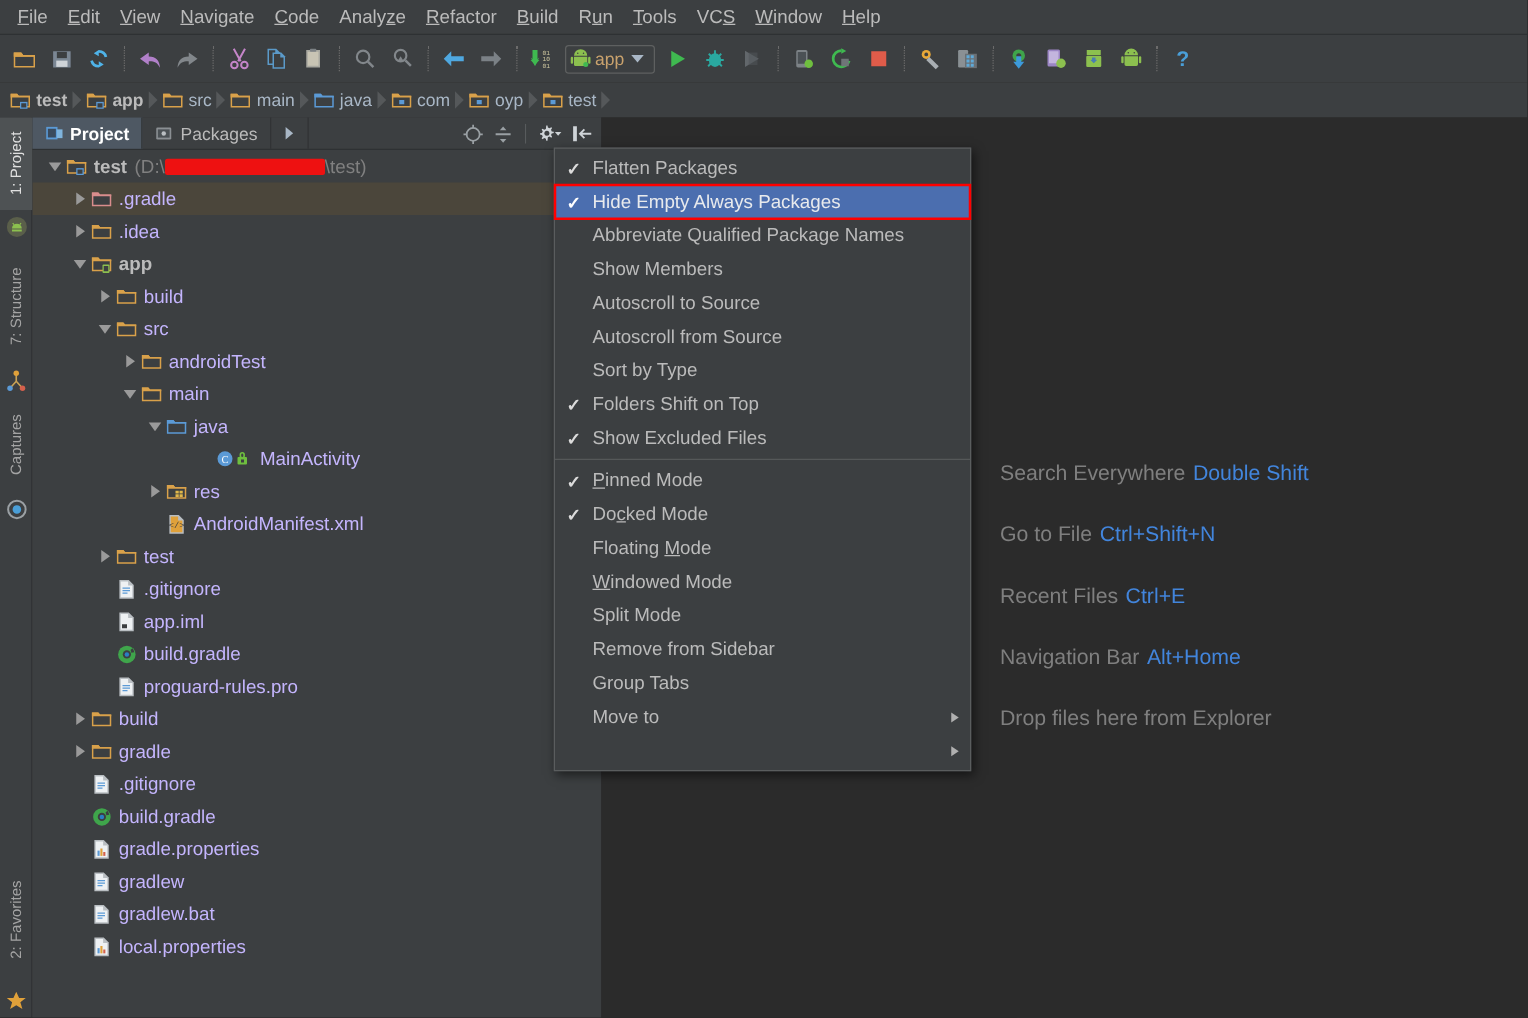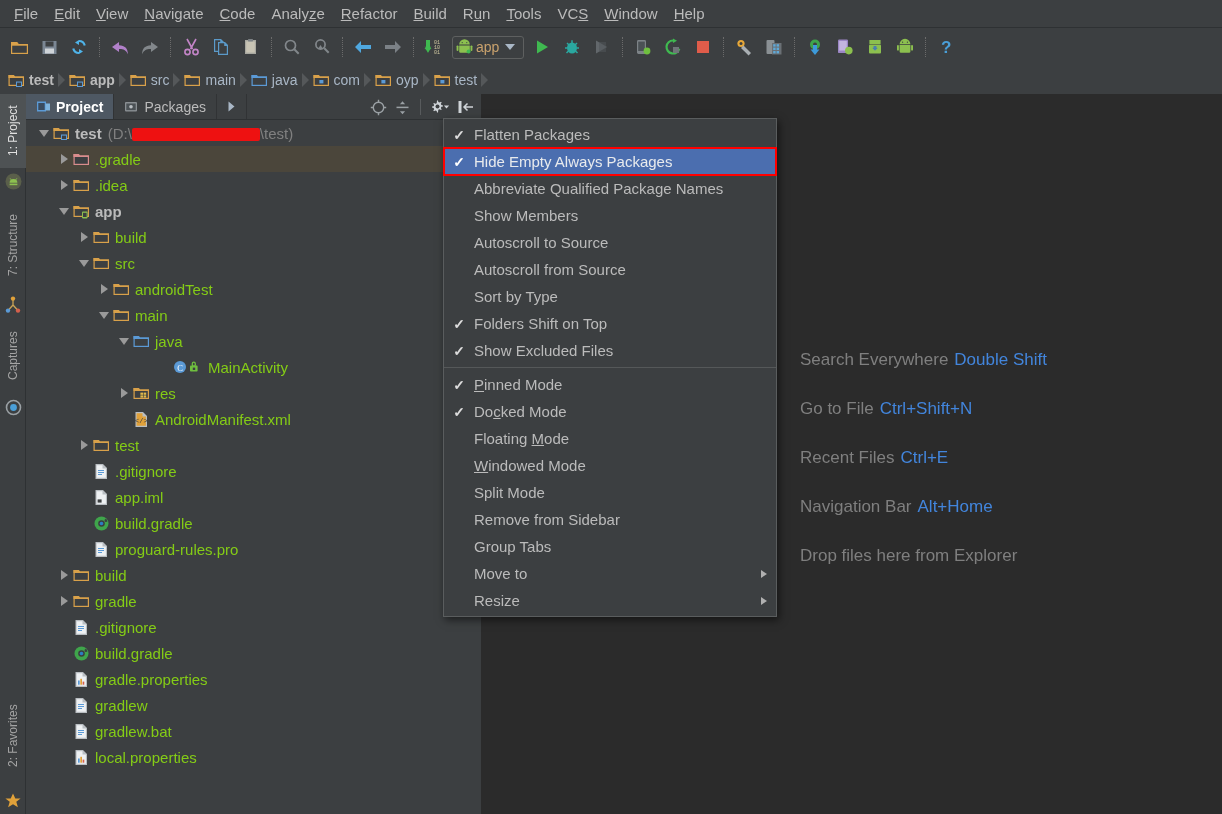--- a/index.html
+++ b/index.html
@@ -140,34 +140,34 @@
     border-top: 5px solid transparent; border-bottom: 5px solid transparent;
     border-left: 7px solid #9a9a9a;
   }
   .tri-down {
     width: 0; height: 0;
     border-left: 5px solid transparent; border-right: 5px solid transparent;
     border-top: 7px solid #9a9a9a;
   }
   .row .ic { width: 19px; height: 16px; flex: none; margin-right: 4px;
              display: flex; align-items: center; justify-content: center; }
-  .row .lbl { color: #84cc16; }
+  .row .lbl { color: #c4b5fd; }
   .row .lbl.bold { font-weight: bold; color: #bbbbbb; }
   .row .path { color: #808080; margin-left: 6px; }
   .redact {
     display: inline-block; background: #ee1111;
     height: 13px; border-radius: 2px; vertical-align: -2px;
   }
 
   
   .editor {
     position: absolute; top: 94px; left: 481px; width: 741px; height: 720px;
     background: #2b2b2b;
   }
-  .hints { position: absolute; top: 256px; left: 319px; }
+  .hints { position: absolute; top: 275px; left: 319px; }
   .hint {
     font-size: 17px; color: #7f7f7f; margin-bottom: 29px; white-space: nowrap;
   }
   .hint .key { color: #4285dc; margin-left: 6px; }
 
   
   .popup {
     position: absolute; top: 118px; left: 443px; width: 334px;
     background: #3c3f41;
     border: 1px solid #5a5d5e;
@@ -1070,18 +1070,17 @@
         <span class="pm-check"></span>
         <span class="pm-label">Group Tabs</span>
       </div>
       <div class="pm-row">
         <span class="pm-check"></span>
         <span class="pm-label">Move to</span>
         <span class="pm-sub"></span>
       </div>
       <div class="pm-row">
         <span class="pm-check"></span>
-        <span class="pm-label">Resize</span>
         <span class="pm-sub"></span>
       </div>
     </div>
 
 </div>
 
 </body></html>

